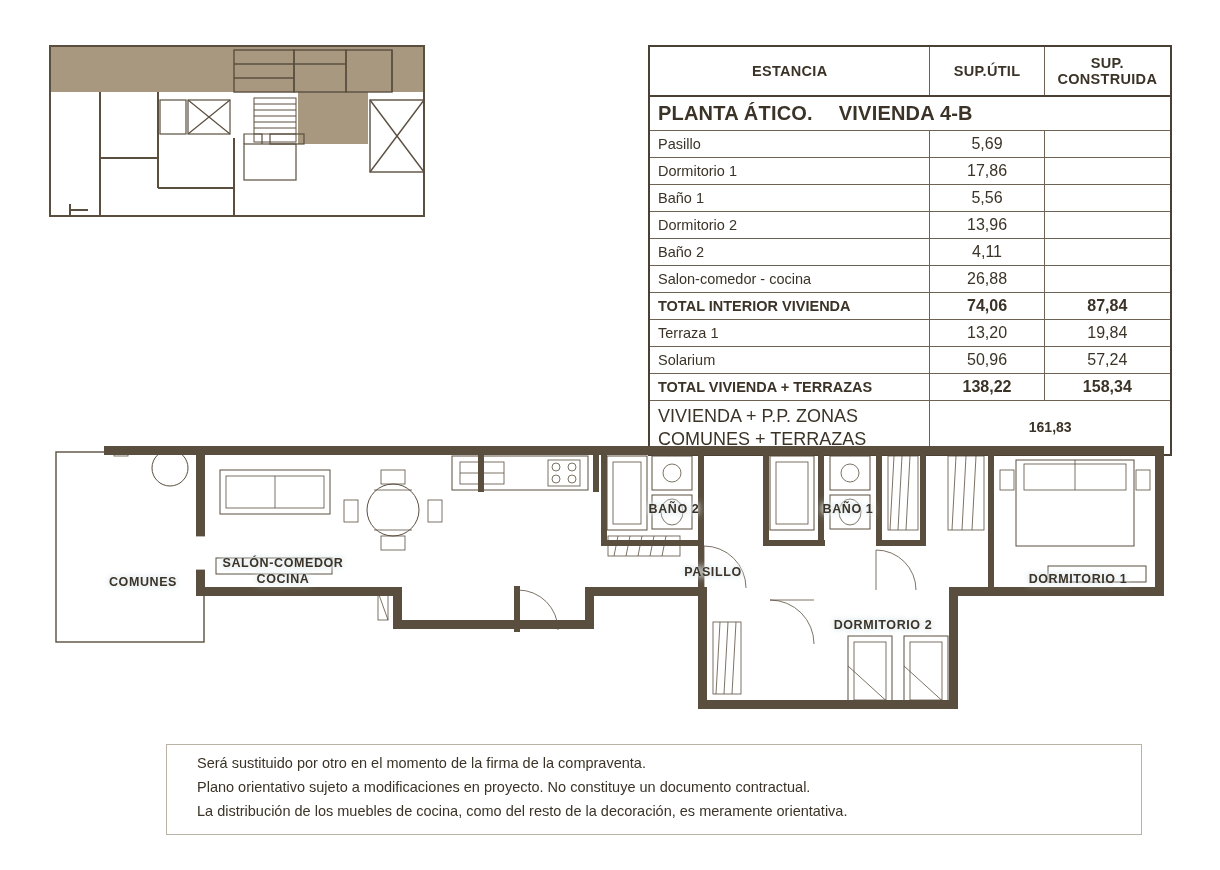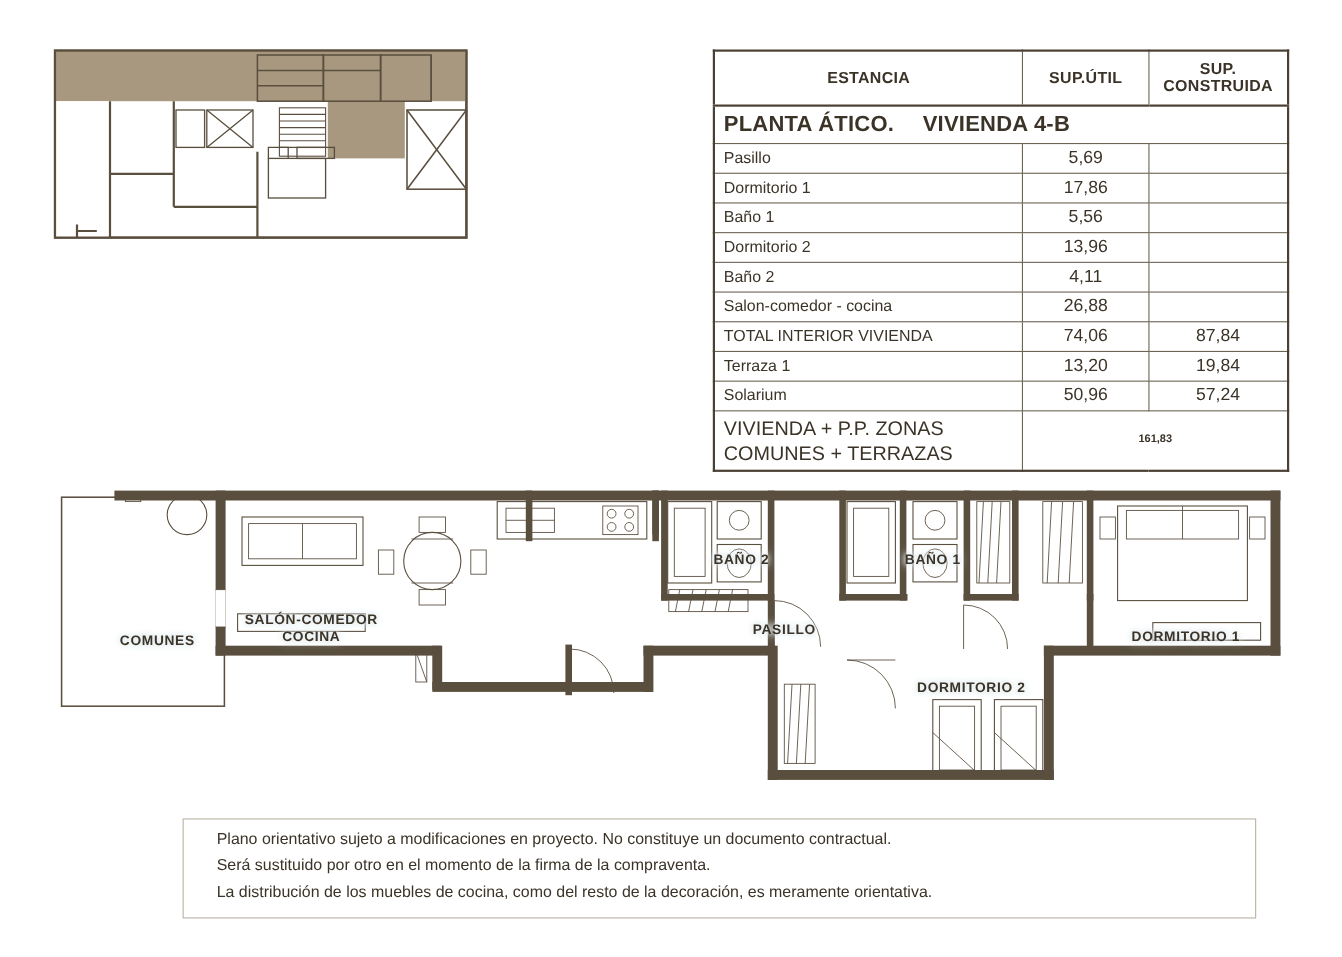--- a/index.html
+++ b/index.html
@@ -65,30 +65,30 @@
   }
   .row-section td {
     font-weight: bold;
     font-size: 20px;
     letter-spacing: .2px;
     padding-top: 5px;
     padding-bottom: 5px;
   }
   .row-section .sec-gap { display: inline-block; width: 26px; }
   .row-total td {
-    font-weight: normal;
+    font-weight: bold;
   }
   .row-last td {
     font-size: 18px;
     line-height: 1.25;
   }
   .row-last .merged {
     text-align: center;
     font-weight: bold;
-    font-size: 10px;
+    font-size: 14px;
   }
 
   
   .floorplan {
     position: absolute;
     left: 48px;
     top: 440px;
     width: 1140px;
     height: 300px;
   }
@@ -243,20 +243,25 @@
         <td>Terraza 1</td>
         <td class="num">13,20</td>
         <td class="num">19,84</td>
       </tr>
       <tr>
         <td>Solarium</td>
         <td class="num">50,96</td>
         <td class="num">57,24</td>
       </tr>
 
+      <tr class="row-total">
+        <td>TOTAL VIVIENDA + TERRAZAS</td>
+        <td class="num">138,22</td>
+        <td class="num">158,34</td>
+      </tr>
 
       <tr class="row-last">
         <td>VIVIENDA + P.P. ZONAS COMUNES + TERRAZAS</td>
         <td class="merged" colspan="2">161,83</td>
       </tr>
     </tbody>
   </table>
 
   <div class="floorplan">
     <svg width="1140" height="300" viewBox="0 0 1140 300" xmlns="http://www.w3.org/2000/svg">
@@ -431,18 +436,18 @@
     <div class="room-label" style="left:160px; top:78px; width:150px;margin-top:38px;">SALÓN-COMEDOR
 COCINA</div>
     <div class="room-label" style="left:586px; top:62px; width:80px;">BAÑO 2</div>
     <div class="room-label" style="left:760px; top:62px; width:80px;">BAÑO 1</div>
     <div class="room-label" style="left:620px; top:125px; width:90px;">PASILLO</div>
     <div class="room-label" style="left:960px; top:132px; width:140px;">DORMITORIO 1</div>
     <div class="room-label" style="left:765px; top:178px; width:140px;">DORMITORIO 2</div>
   </div>
 
   <div class="disclaimer">
+    <p>Será sustituido por otro en el momento de la firma de la compraventa.</p>
     <p>Plano orientativo sujeto a modificaciones en proyecto. No constituye un documento contractual.</p>
-    <p>Será sustituido por otro en el momento de la firma de la compraventa.</p>
     <p>La distribución de los muebles de cocina, como del resto de la decoración, es meramente orientativa.</p>
   </div>
 
 </div>
 
 </body></html>

